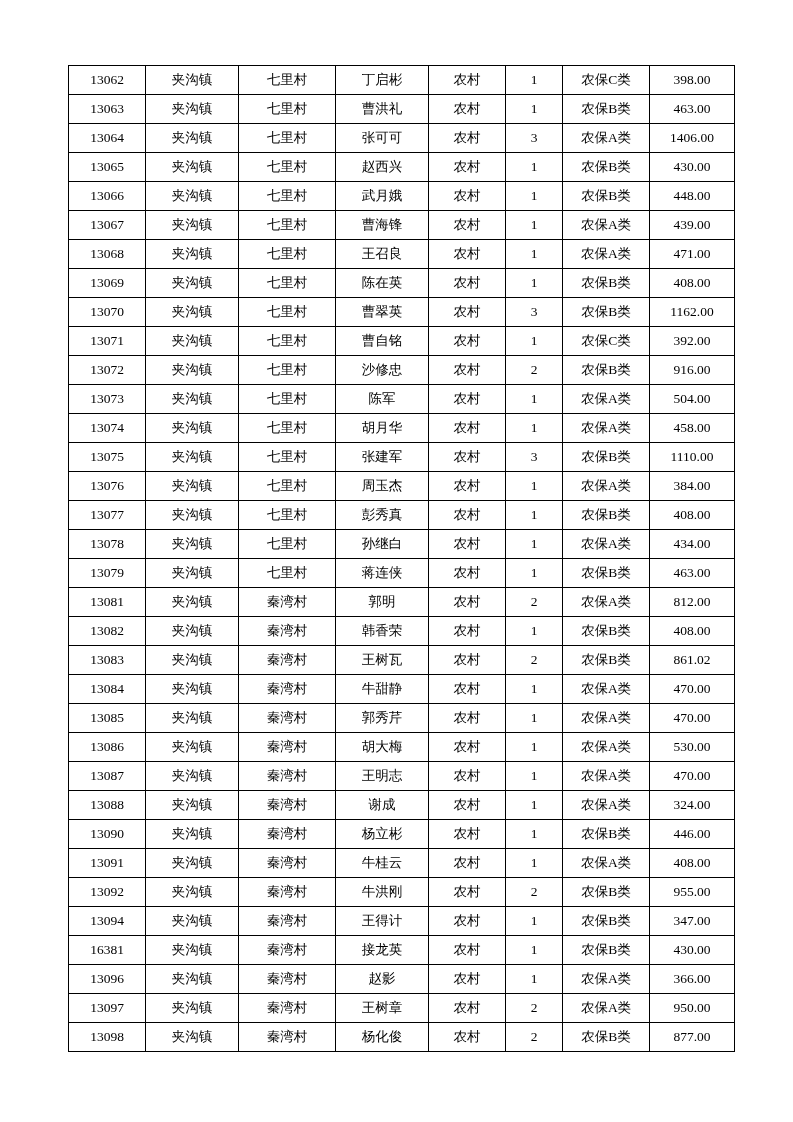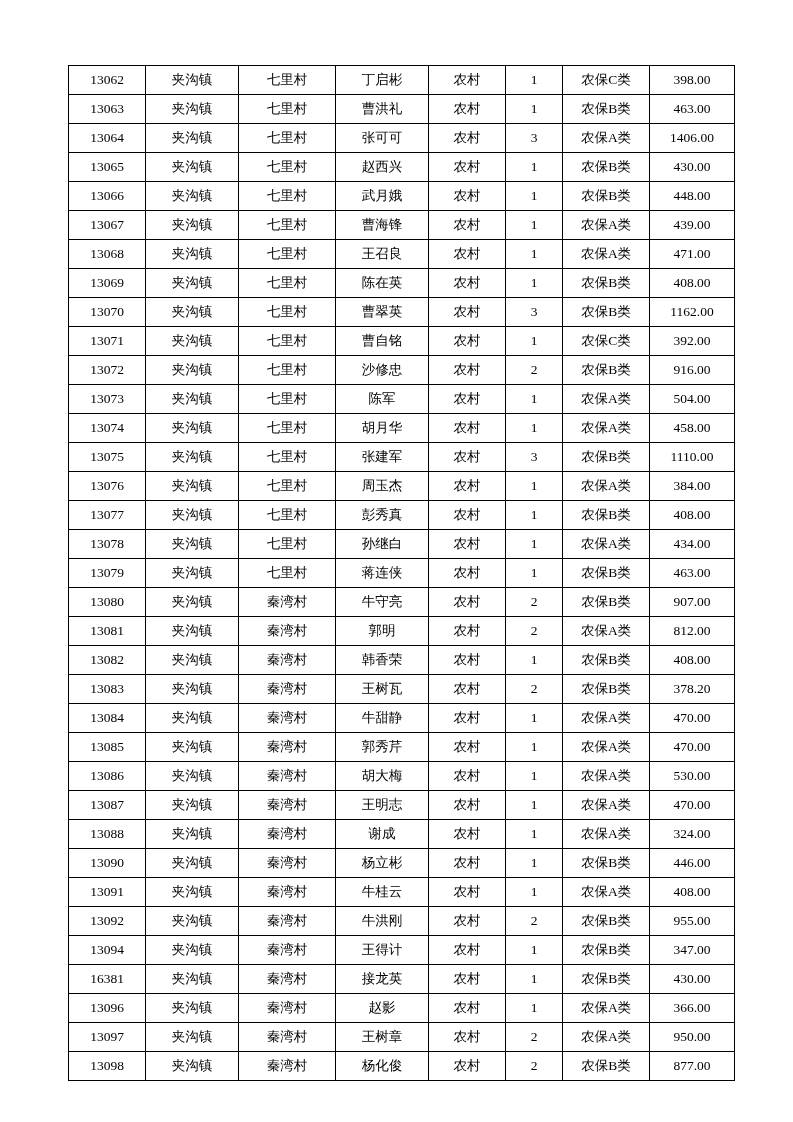--- a/index.html
+++ b/index.html
@@ -225,30 +225,20 @@
           <td class="c-id">13079</td>
           <td class="c-town">夹沟镇</td>
           <td class="c-village">七里村</td>
           <td class="c-name">蒋连侠</td>
           <td class="c-type">农村</td>
           <td class="c-count">1</td>
           <td class="c-cat">农保B类</td>
           <td class="c-amount">463.00</td>
         </tr>
       <tr>
-          <td class="c-id">13080</td>
-          <td class="c-town">夹沟镇</td>
-          <td class="c-village">秦湾村</td>
-          <td class="c-name">牛守亮</td>
-          <td class="c-type">农村</td>
-          <td class="c-count">2</td>
-          <td class="c-cat">农保B类</td>
-          <td class="c-amount">907.00</td>
-        </tr>
-      <tr>
           <td class="c-id">13081</td>
           <td class="c-town">夹沟镇</td>
           <td class="c-village">秦湾村</td>
           <td class="c-name">郭明</td>
           <td class="c-type">农村</td>
           <td class="c-count">2</td>
           <td class="c-cat">农保A类</td>
           <td class="c-amount">812.00</td>
         </tr>
       <tr>
@@ -262,21 +252,21 @@
           <td class="c-amount">408.00</td>
         </tr>
       <tr>
           <td class="c-id">13083</td>
           <td class="c-town">夹沟镇</td>
           <td class="c-village">秦湾村</td>
           <td class="c-name">王树瓦</td>
           <td class="c-type">农村</td>
           <td class="c-count">2</td>
           <td class="c-cat">农保B类</td>
-          <td class="c-amount">378.20</td>
+          <td class="c-amount">861.02</td>
         </tr>
       <tr>
           <td class="c-id">13084</td>
           <td class="c-town">夹沟镇</td>
           <td class="c-village">秦湾村</td>
           <td class="c-name">牛甜静</td>
           <td class="c-type">农村</td>
           <td class="c-count">1</td>
           <td class="c-cat">农保A类</td>
           <td class="c-amount">470.00</td>

